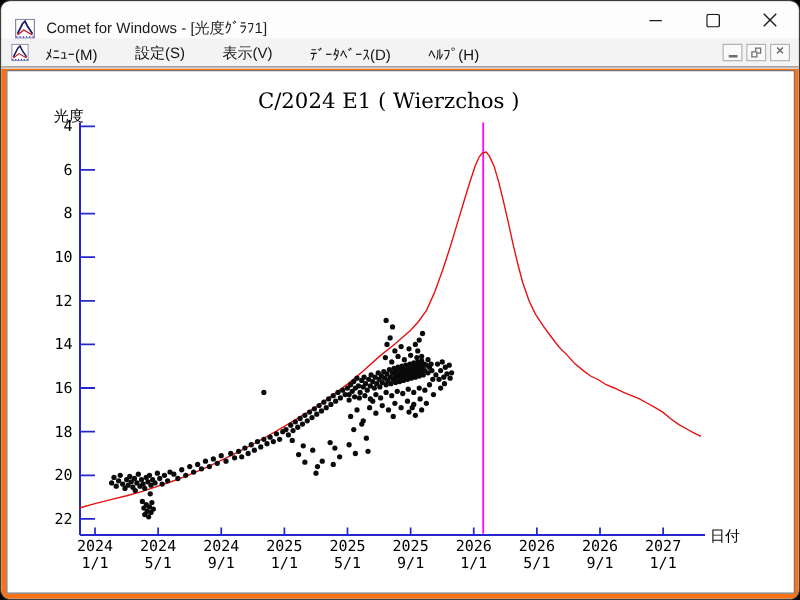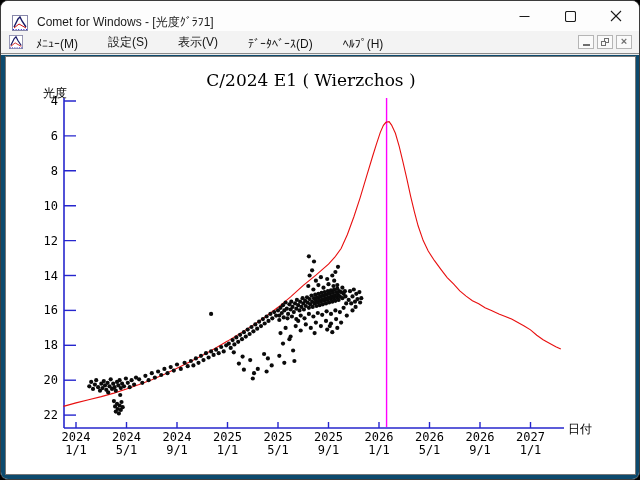--- a/index.html
+++ b/index.html
@@ -24,21 +24,21 @@
   .mdi-btn{width:16px;height:14px;border:1px solid #b5b5b5;background:#fafafa;box-sizing:border-box;
            display:flex;align-items:center;justify-content:center;color:#6e6e6e;
            font-size:10px;line-height:1;padding:0;}
   .glyph-minbar{width:7px;height:2px;background:#6e6e6e;margin-top:6px;}
   .glyph-restore{position:relative;width:8px;height:8px;}
   .glyph-restore .b{position:absolute;width:5px;height:5px;border:1px solid #6e6e6e;background:#fafafa;box-sizing:border-box;}
   .glyph-restore .b1{right:0;top:0;}
   .glyph-restore .b2{left:0;bottom:0;}
   .glyph-x{font-weight:bold;font-size:11px;color:#6e6e6e;margin-top:-1px;}
   
-  .client{position:absolute;left:0;top:54px;width:100%;height:424px;background:#0c4a6e;}
+  .client{position:absolute;left:0;top:54px;width:100%;height:424px;background:#f97316;}
   .canvas{position:absolute;left:4px;top:1px;width:629px;height:417px;background:#ffffff;
           border:1px solid #767676;box-sizing:content-box;}
   .canvas svg{display:block;}
   .chart-title-font{font-family:"DejaVu Serif","Liberation Serif",serif;}
   .tick-font{font-family:"DejaVu Sans Mono","Liberation Mono",monospace;}
 </style>
 </head>
 <body>
 
 <div class="window">

